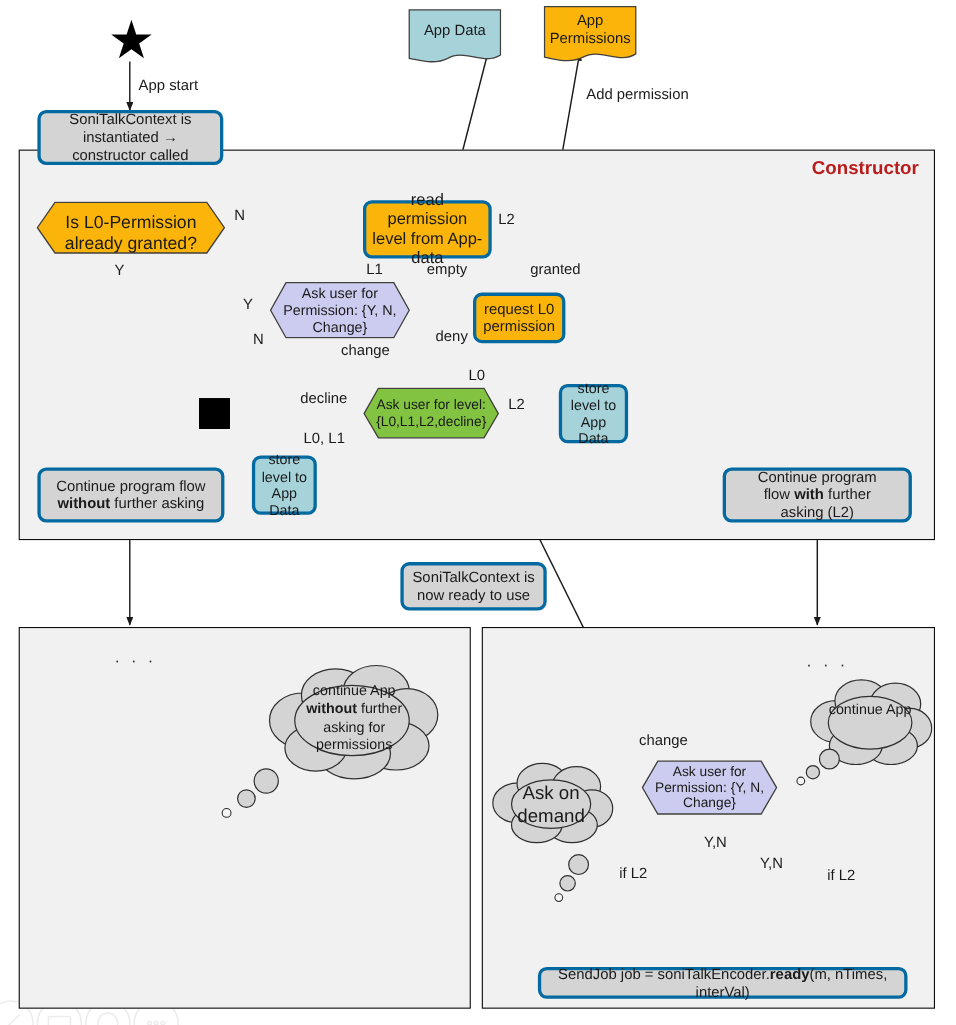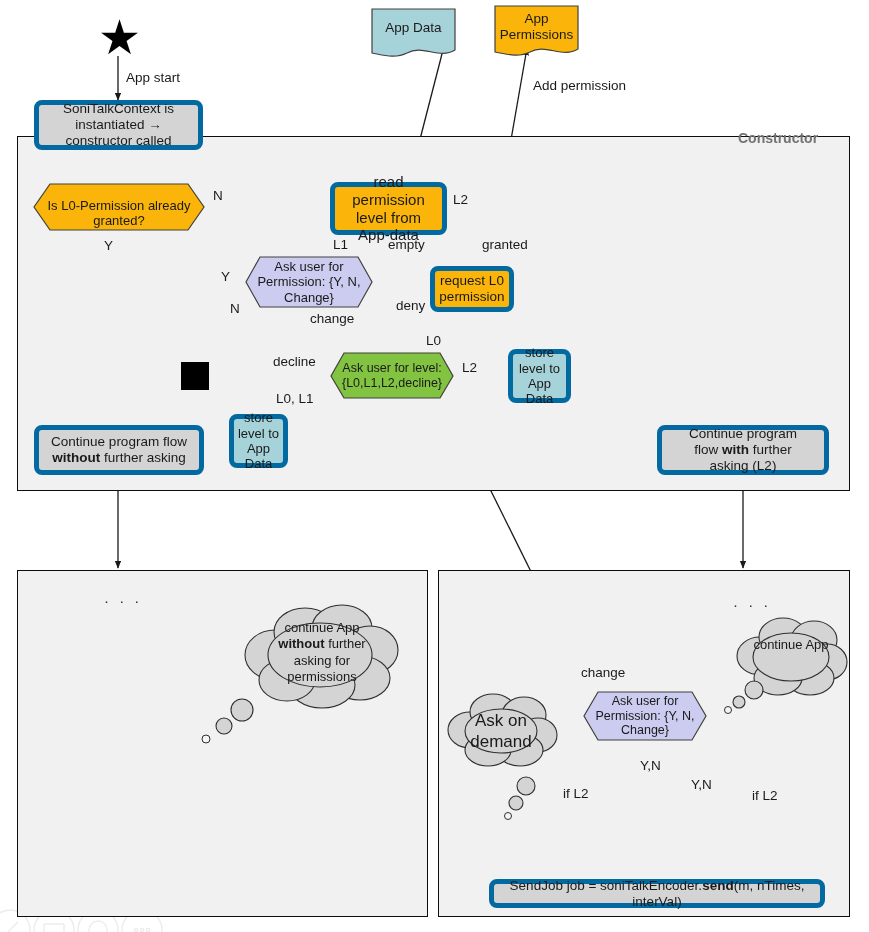--- a/index.html
+++ b/index.html
@@ -3,21 +3,21 @@
 <meta charset="utf-8">
 <style>
   html,body{margin:0;padding:0;background:#ffffff;}
   body{width:869px;height:932px;position:relative;overflow:hidden;
        font-family:"Liberation Sans","DejaVu Sans",sans-serif;color:#1a1a1a;}
   #stage{position:absolute;left:0;top:0;width:869px;height:932px;}
   svg#wires{position:absolute;left:0;top:0;width:869px;height:932px;pointer-events:none;}
 
   .node{position:absolute;box-sizing:border-box;display:flex;align-items:center;
         justify-content:center;text-align:center;line-height:1.18;z-index:5;}
-  .rrect{border:5px solid #0369a1;border-radius:8px;background:#d4d4d4;}
+  .rrect{border:3px solid #0369a1;border-radius:8px;background:#d4d4d4;}
   .proc{background:#d4d4d4;}
   .store{background:#a6d3da;}
   .amber{background:#fbb50a;}
   .lbl{position:absolute;z-index:7;white-space:nowrap;color:#1a1a1a;}
   .group{position:absolute;border:1.6px solid #0d0d0d;background:#f1f1f1;z-index:1;}
   .grouptitle{position:absolute;z-index:6;font-weight:bold;}
   .star{position:absolute;z-index:6;color:#000;line-height:1;}
   .blackbox{position:absolute;background:#000;border:1px solid #000;z-index:6;}
   .hex{position:absolute;z-index:5;display:flex;align-items:center;justify-content:center;
        text-align:center;line-height:1.18;}
@@ -115,31 +115,31 @@
 
   <div style="position:absolute;left:494px;top:5px;width:85px;height:54px;z-index:5;">
     <svg width="85" height="54" viewBox="0 0 85 54">
       <path d="M1,1 H84 V44 C68,54 52,38 36,47 C24,53 12,49 1,47 Z" fill="#fbb50a" stroke="#41403e" stroke-width="1.2"></path>
     </svg>
     <div style="position:absolute;left:0;top:6px;width:85px;text-align:center;font-size:13.5px;line-height:1.2;">App<br>Permissions</div>
   </div>
 
   <div class="lbl" style="left:533px;top:78px;font-size:13.5px;">Add permission</div>
 
-  <div class="grouptitle" style="left:738px;top:130px;font-size:14px;color:#737373;">Constructor</div>
+  <div class="grouptitle" style="left:738px;top:143px;font-size:17px;color:#b91c1c;">Constructor</div>
 
   <div class="node rrect proc" style="left:34px;top:100px;width:169px;height:50px;font-size:13.5px;padding:0 5px;">
     <span>SoniTalkContext is instantiated → constructor called</span>
   </div>
 
   <div class="hex" style="left:33px;top:183px;width:172px;height:48px;">
     <svg width="172" height="48" viewBox="0 0 172 48" style="position:absolute;left:0;top:0;">
       <polygon points="17,1 155,1 171,24 155,47 17,47 1,24" fill="#fbb50a" stroke="#41403e" stroke-width="1.2"></polygon>
     </svg>
-    <div class="hexinner" style="position:relative;font-size:13px;margin-top:12px;">Is L0-Permission already granted?</div>
+    <div class="hexinner" style="position:relative;font-size:16px;margin-top:12px;">Is L0-Permission already granted?</div>
   </div>
 
   <div class="lbl" style="left:213px;top:188px;font-size:13.5px;">N</div>
   <div class="lbl" style="left:104px;top:238px;font-size:13.5px;">Y</div>
 
   <div class="node rrect amber" style="left:330px;top:182px;width:117px;height:53px;font-size:15px;padding:0 4px;">
     <span>read permission level from App-data</span>
   </div>
 
   <div class="lbl" style="left:453px;top:192px;font-size:13.5px;">L2</div>
@@ -187,20 +187,23 @@
   </div>
 
   <div class="node rrect proc" style="left:34px;top:425px;width:170px;height:50px;font-size:13.5px;padding:0 5px;">
     <span>Continue program flow <b>without</b> further asking</span>
   </div>
 
   <div class="node rrect proc" style="left:657px;top:425px;width:172px;height:50px;font-size:13.5px;padding:0 17px;">
     <span>Continue program flow <b>with</b> further asking (L2)</span>
   </div>
 
+  <div class="node rrect proc" style="left:364px;top:511px;width:133px;height:44px;font-size:13.5px;padding:0 5px;">
+    <span>SoniTalkContext is now ready to use</span>
+  </div>
 
   <div class="dots3" style="left:104px;top:592px;font-size:15px;">· · ·</div>
 
   <div style="position:absolute;left:230px;top:600px;width:170px;height:110px;z-index:4;">
     <svg width="170" height="110" viewBox="0 0 170 110">
       <g fill="#d4d4d4" stroke="#2f2f2f" stroke-width="1.1">
         <ellipse cx="45" cy="55" rx="30" ry="25"></ellipse>
         <ellipse cx="75" cy="32" rx="31" ry="24"></ellipse>
         <ellipse cx="112" cy="28" rx="30" ry="23"></ellipse>
         <ellipse cx="140" cy="50" rx="28" ry="24"></ellipse>
@@ -277,21 +280,21 @@
   </div>
 
   <div class="lbl" style="left:581px;top:665px;font-size:13.5px;">change</div>
   <div class="lbl" style="left:640px;top:758px;font-size:13.5px;">Y,N</div>
   <div class="lbl" style="left:563px;top:786px;font-size:13.5px;">if L2</div>
   <div class="lbl" style="left:691px;top:777px;font-size:13.5px;">Y,N</div>
   <div class="lbl" style="left:752px;top:788px;font-size:13.5px;">if L2</div>
 
 
   <div class="node rrect proc" style="left:489px;top:879px;width:336px;height:29px;font-size:13.5px;padding:0 6px;">
-    <span>SendJob job = soniTalkEncoder.<b>send</b>(m, nTimes, interVal)</span>
+    <span>SendJob job = soniTalkEncoder.<b>ready</b>(m, nTimes, interVal)</span>
   </div>
 
   <div class="wm" style="left:-4px;top:906px;width:200px;height:30px;">
     <svg width="200" height="30" viewBox="0 0 200 30">
       <g fill="none" stroke="#c9c9c9" stroke-width="1.4">
         <circle cx="14" cy="24" r="20"></circle>
           <path d="M6,32 L22,16"></path>
         <circle cx="58" cy="24" r="20"></circle>
           <rect x="48" y="18" width="20" height="12" rx="1"></rect>
         <circle cx="102" cy="24" r="20"></circle>

